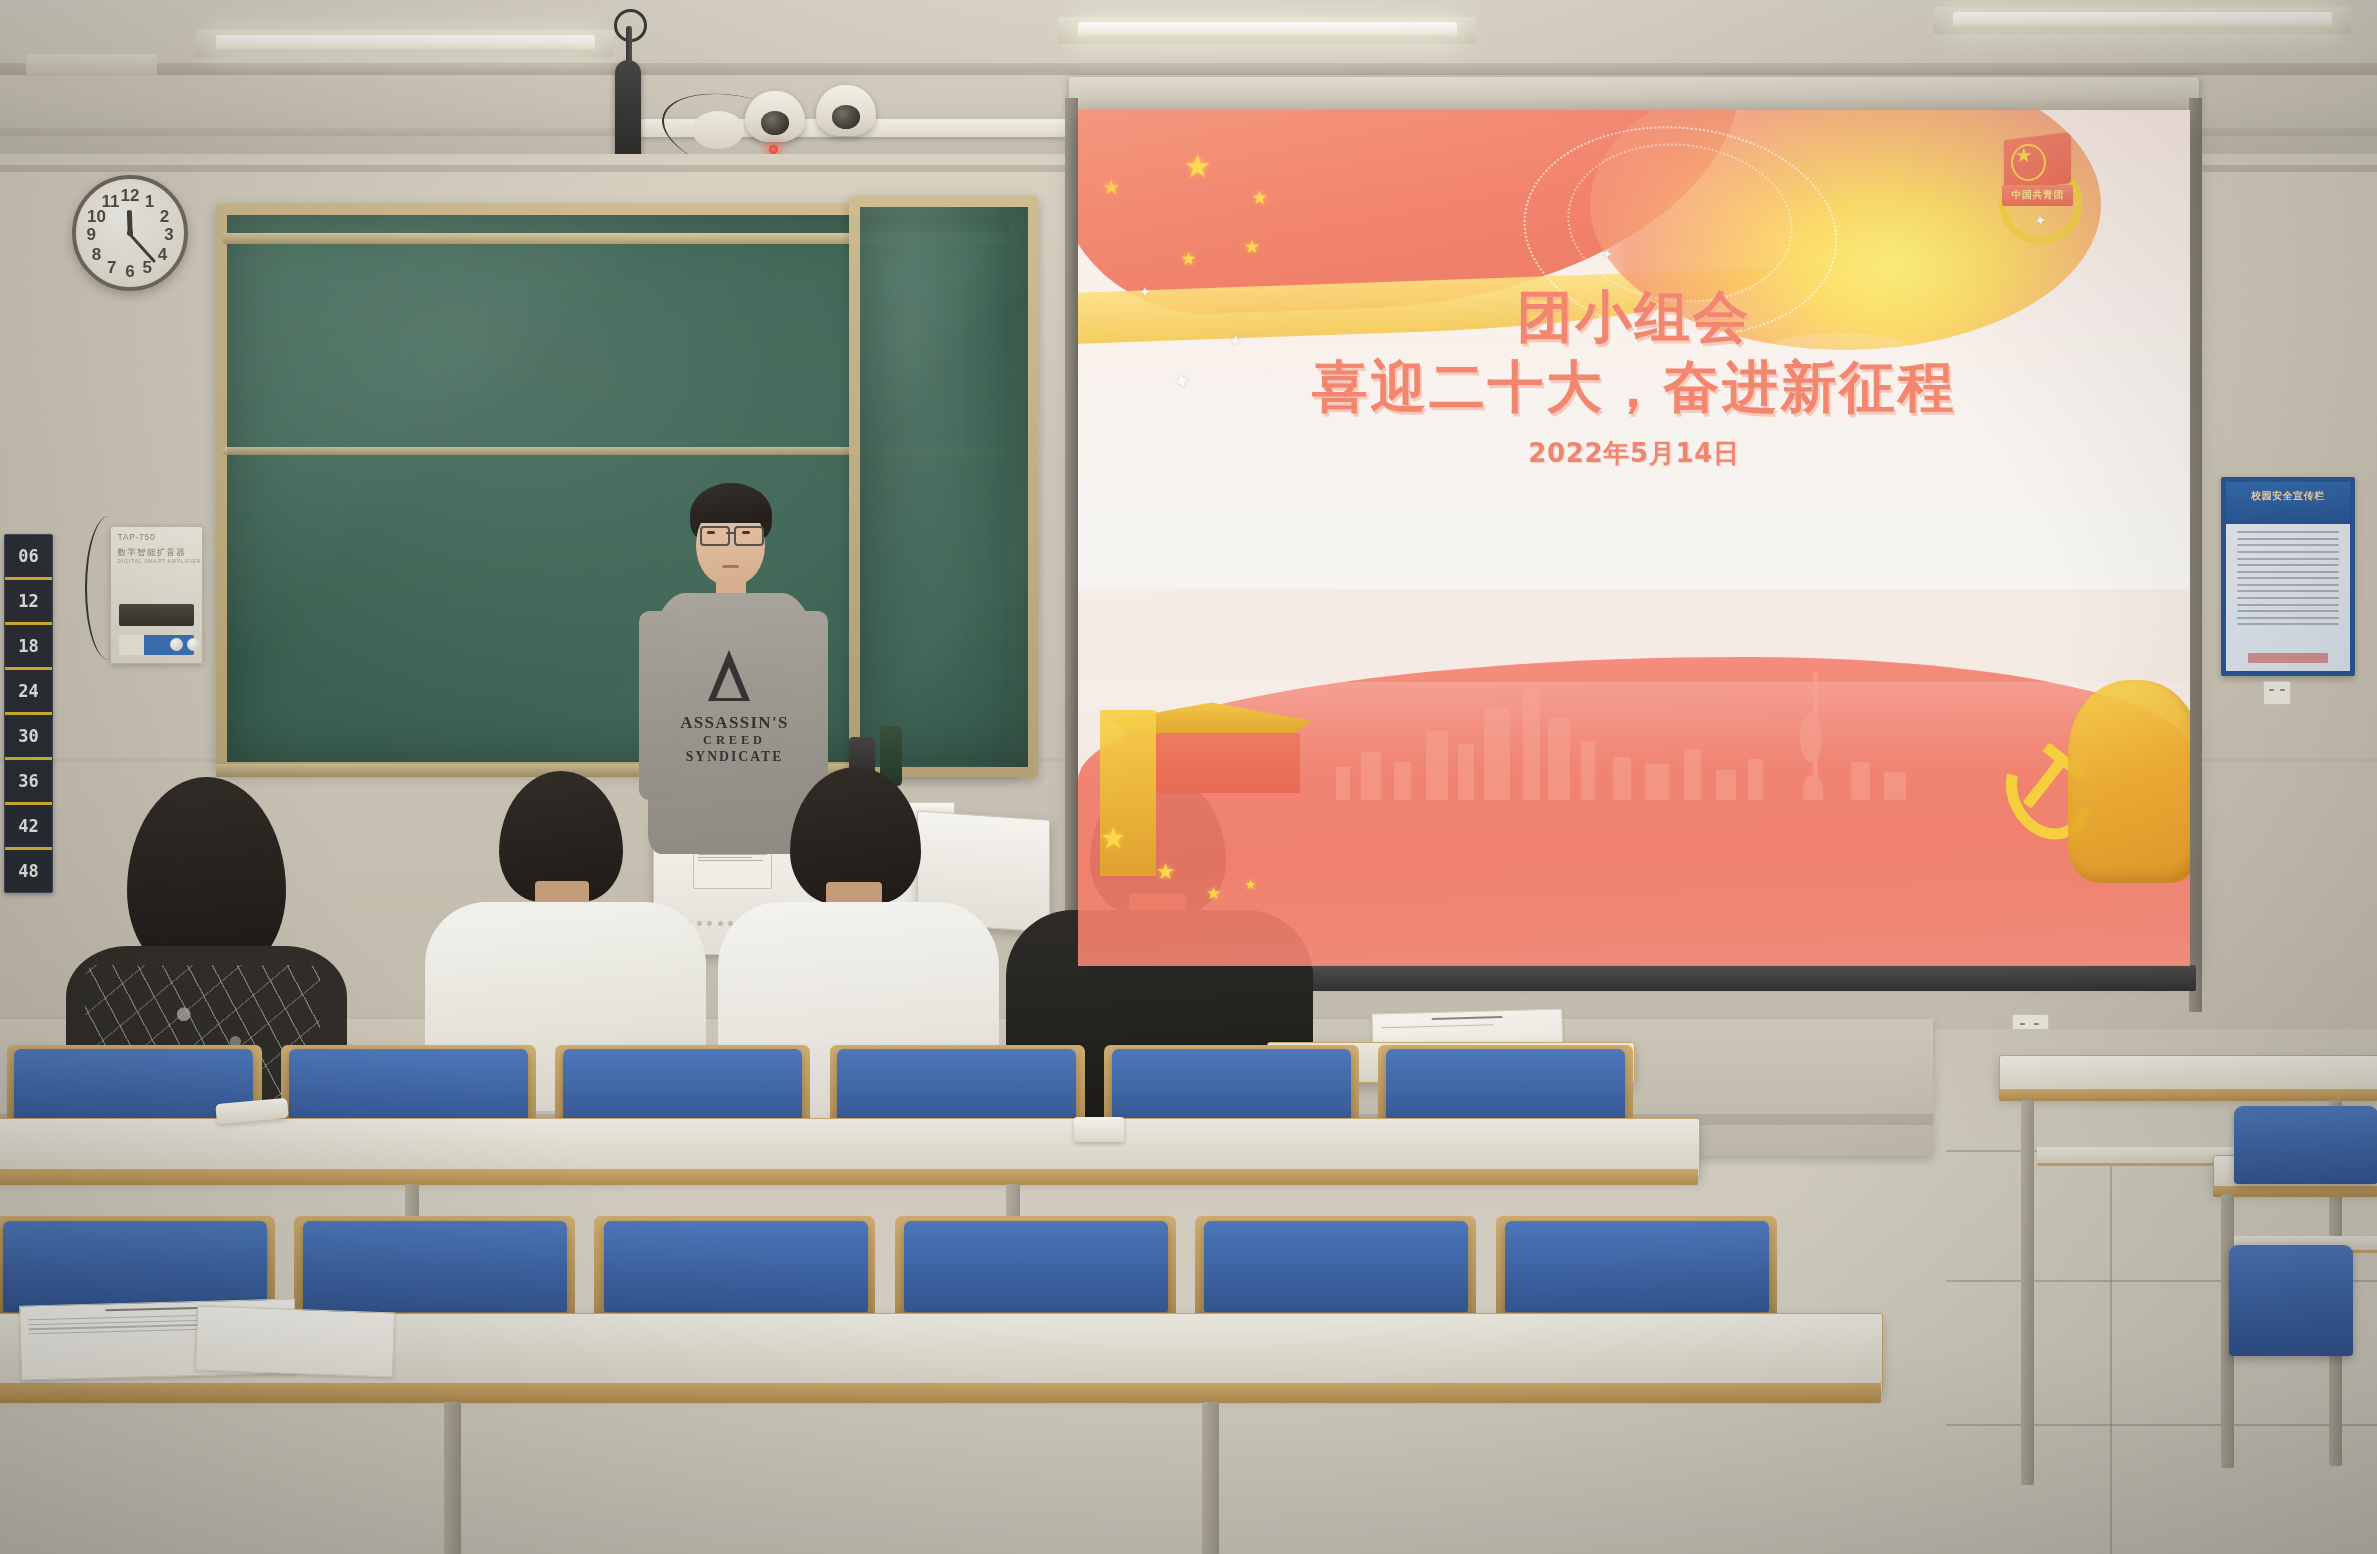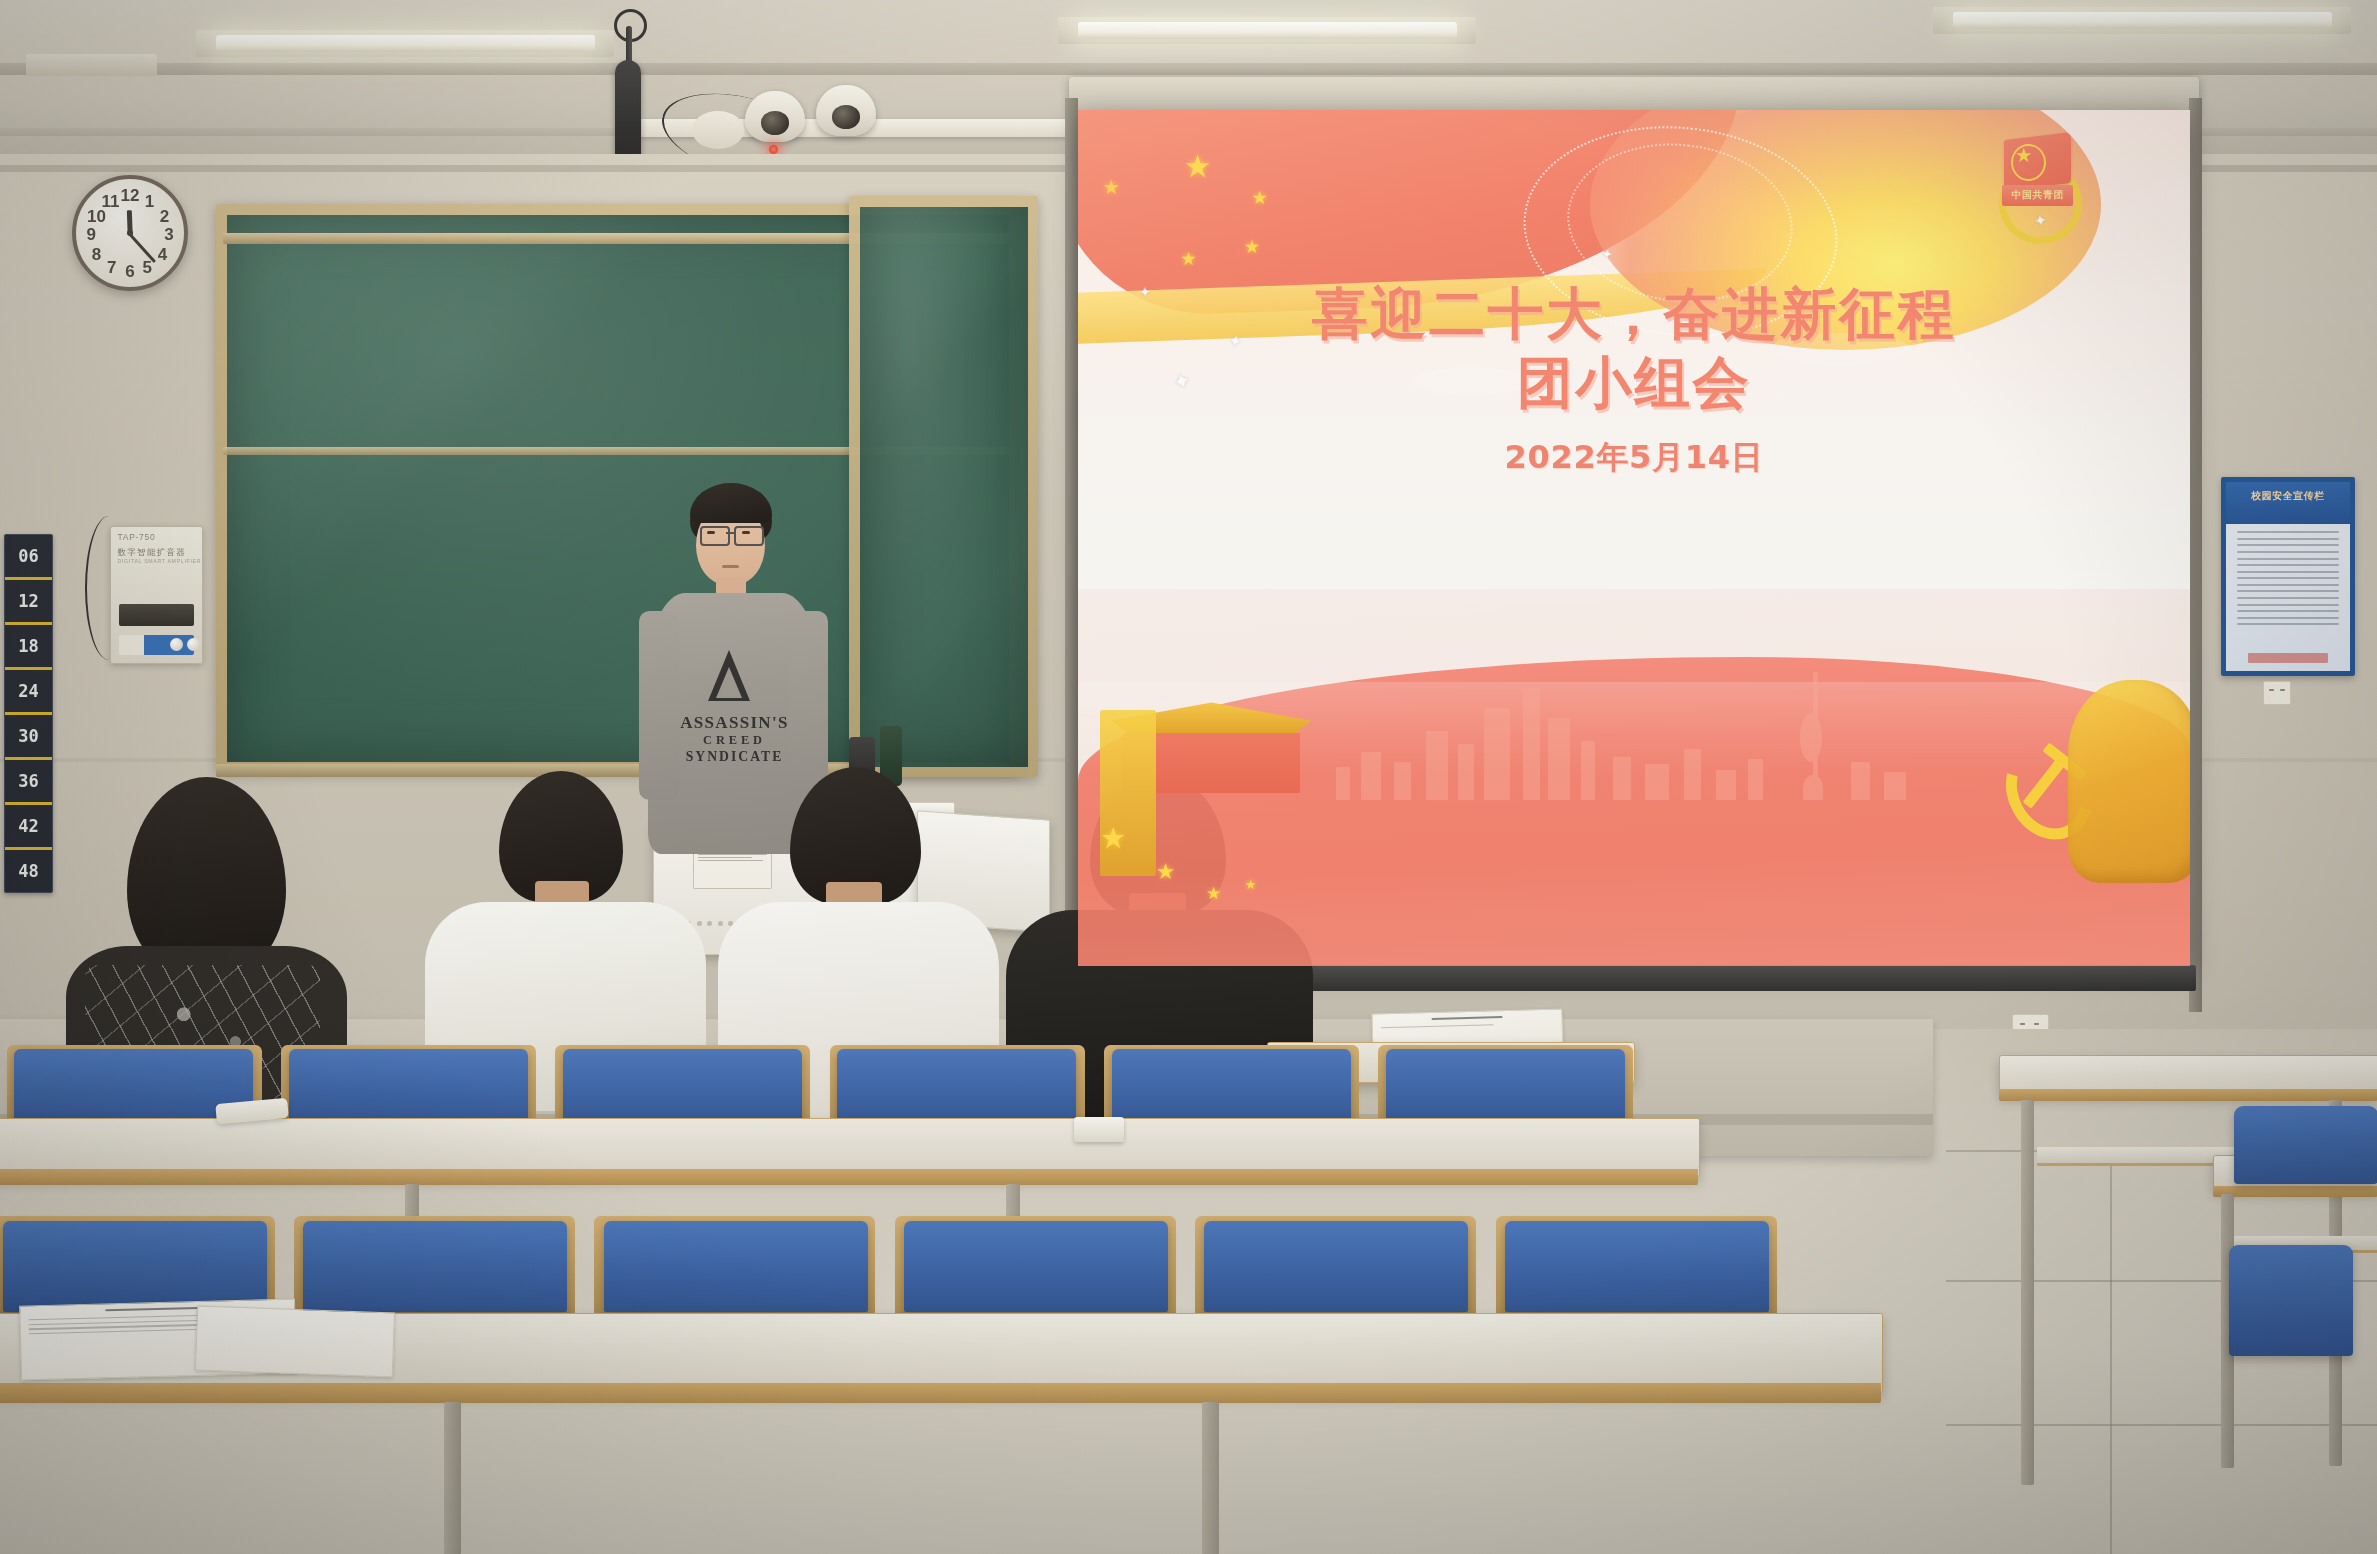--- a/index.html
+++ b/index.html
@@ -88,21 +88,21 @@
   .slide-title-wrap{position:absolute;left:0;right:0;top:20%;text-align:center;z-index:7;}
   .slide-title{font-family:"DejaVu Sans","Liberation Sans",sans-serif;
     font-weight:bold;color:#f3866f;letter-spacing:2.6px;
     text-shadow:2px 2.6px 0 rgba(244,170,150,.55), 0 0 1.3px rgba(255,255,255,.4);}
   .slide-t1{font-size:56px;line-height:1.18;}
   .slide-t2{font-size:56px;line-height:1.3;}
   .slide-sub{font-family:"DejaVu Sans","Liberation Sans",sans-serif;
     color:#ef8571;font-weight:bold;letter-spacing:0.7px;
     text-shadow:1.3px 1.3px 0 rgba(246,190,175,.5);}
   .slide-s1{font-size:26px;margin-top:22px;}
-  .slide-s2{font-size:32px;margin-top:15.7px;}
+  .slide-s2{font-size:26px;margin-top:15.7px;}
 
   .slide-foot{position:absolute;left:0;right:0;bottom:0;height:44%;z-index:3;}
   .foot-flag{position:absolute;left:0;right:0;bottom:0;height:82%;
     background:linear-gradient(178deg,#f5897a 0%,#f17d6b 28%,#ef7a66 62%,#f08573 100%);
     border-top-left-radius:60% 40%;border-top-right-radius:40% 30%;opacity:.93;}
   .foot-flag::before{content:"";position:absolute;left:0;right:0;top:8%;height:30%;
     background:linear-gradient(180deg,rgba(255,255,255,.18),transparent);}
   .skyline{position:absolute;left:22%;bottom:44%;width:58%;height:34%;
     opacity:.5;}
   .bldg{position:absolute;bottom:0;background:#f6a795;border-radius:1.3px 1.3px 0 0;}
@@ -387,22 +387,22 @@
       <div class="dove" style="left:8.5%;top:30.5%;transform:rotate(-18deg);">✦</div>
       <div class="dove" style="left:13.5%;top:26.0%;transform:rotate(12deg);font-size:17px;">✦</div>
       <div class="dove" style="left:5.5%;top:20.5%;transform:rotate(-6deg);font-size:14.4px;">✦</div>
       <div class="dove" style="left:47%;top:16%;transform:rotate(8deg);font-size:14.4px;">✦</div>
       <div class="dove" style="left:86%;top:12%;transform:rotate(-10deg);font-size:15.7px;">✦</div>
 
       <div class="cloud" style="left:30%;top:30%;width:118px;height:29px;opacity:.35;"></div>
       <div class="cloud" style="left:62%;top:26%;width:144px;height:33px;opacity:.3;"></div>
 
       <div class="slide-title-wrap">
+        <div class="slide-title slide-t2">团小组会</div>
         <div class="slide-title slide-t1">喜迎二十大，奋进新征程</div>
-        <div class="slide-title slide-t2">团小组会</div>
         <div class="slide-sub slide-s2">2022年5月14日</div>
       </div>
 
       <div class="slide-foot">
         <div class="foot-flag"></div>
 
         <div class="skyline">
           <div class="bldg" style="left:2%;width:14.4px;height:26%;"></div>
           <div class="bldg" style="left:6%;width:19.6px;height:38%;"></div>
           <div class="bldg" style="left:11%;width:17px;height:30%;"></div>

